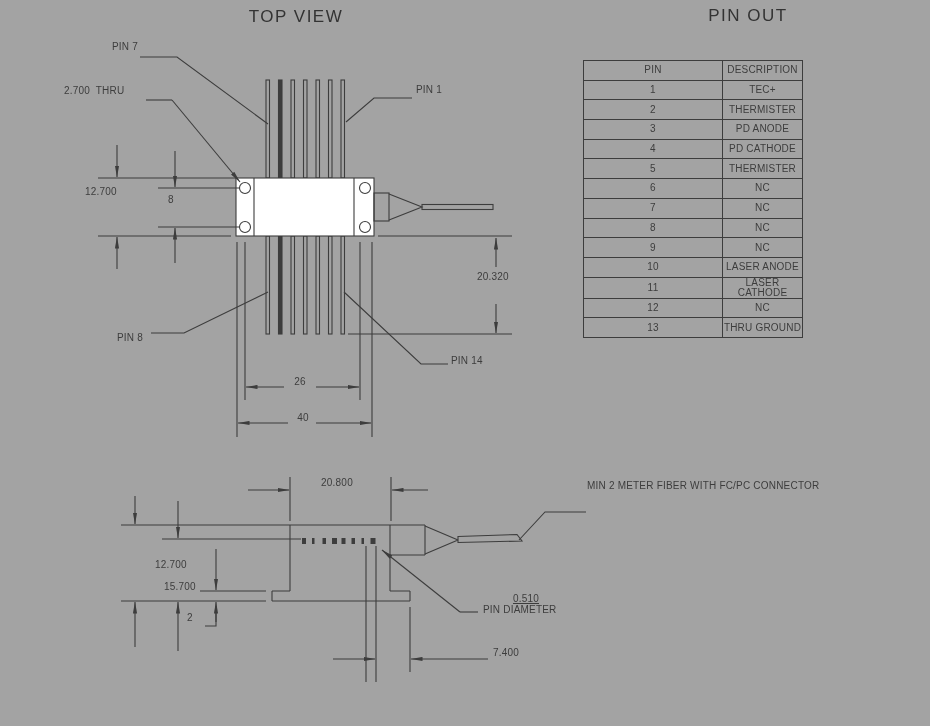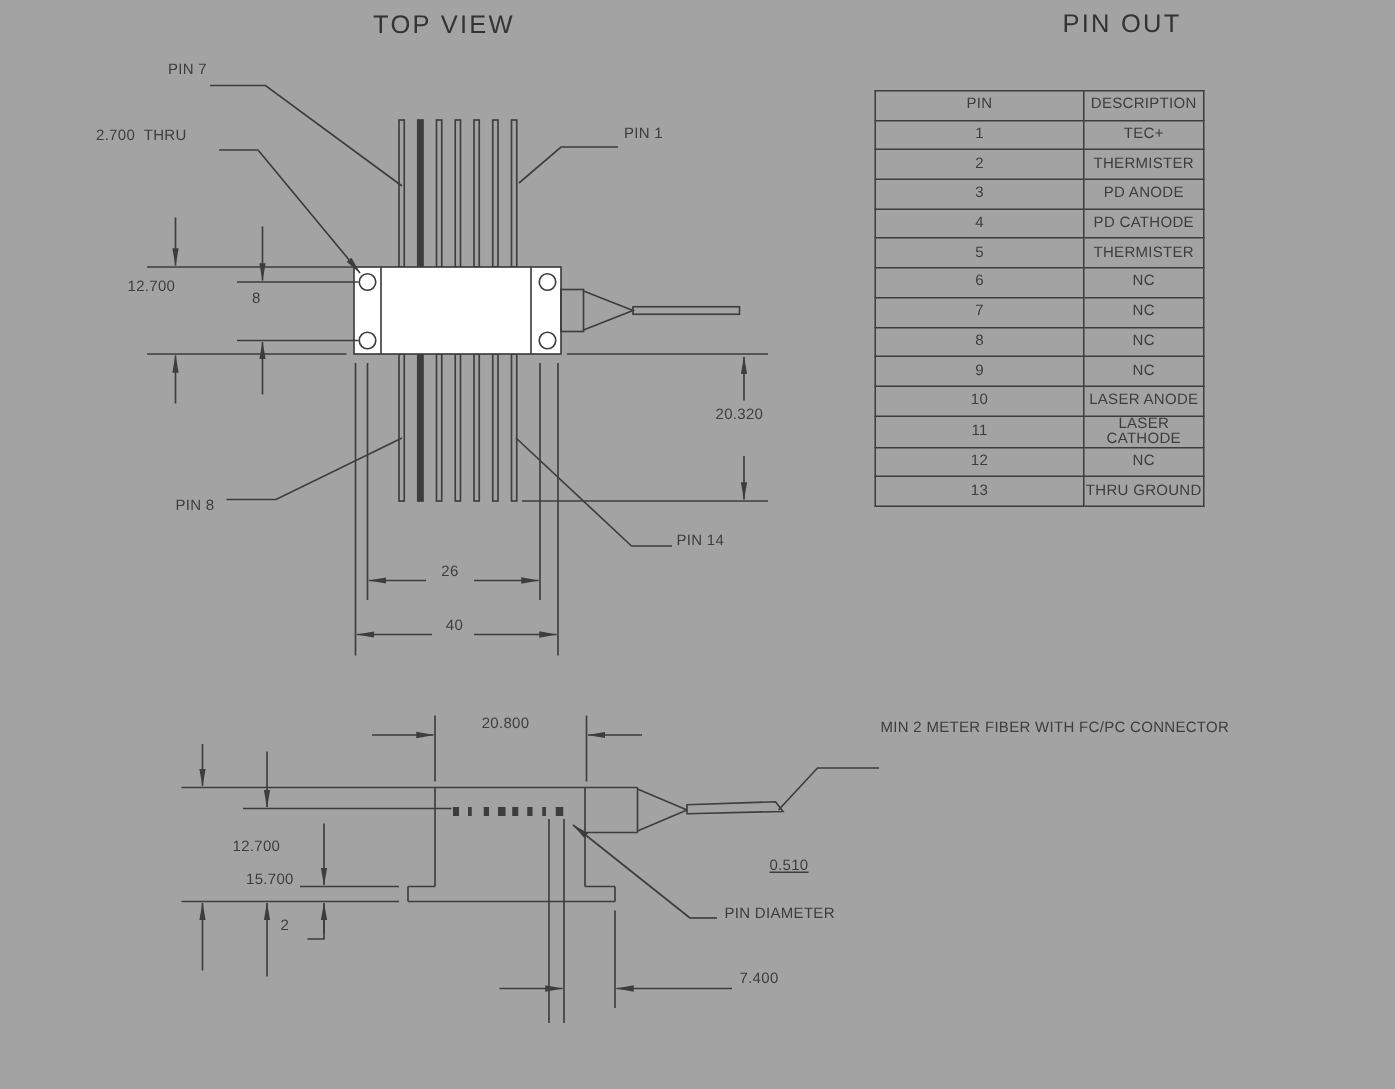--- a/index.html
+++ b/index.html
@@ -197,21 +197,21 @@
   <div class="lbl" style="left:451px;top:355px;">PIN 14</div>
   <div class="lbl" style="left:477px;top:271px;">20.320</div>
   <div class="lbl ctr" style="left:300px;top:376px;">26</div>
   <div class="lbl ctr" style="left:303px;top:412px;">40</div>
 
   <div class="lbl ctr" style="left:337px;top:477px;">20.800</div>
   <div class="lbl" style="left:116px;top:581px;margin-left:48px;">15.700</div>
   <div class="lbl" style="left:155px;top:559px;">12.700</div>
   <div class="lbl" style="left:187px;top:612px;">2</div>
   <div class="lbl" style="left:493px;top:647px;">7.400</div>
-  <div class="lbl ctr" style="left:526px;top:572px;text-decoration:underline;">0.510</div>
+  <div class="lbl ctr" style="left:526px;top:593px;text-decoration:underline;">0.510</div>
   <div class="lbl" style="left:483px;top:604px;">PIN DIAMETER</div>
   <div class="lbl" style="left:587px;top:480px;">MIN 2 METER FIBER WITH FC/PC CONNECTOR</div>
 
   <table class="pinout">
     <tbody>
       <tr>
         <td class="c-pin">PIN</td>
         <td class="c-desc">DESCRIPTION</td>
       </tr>
       <tr>

